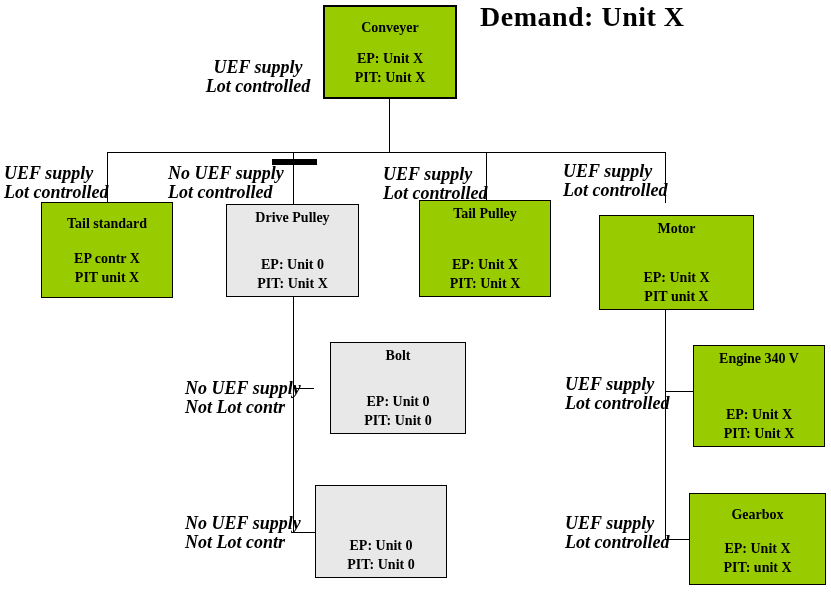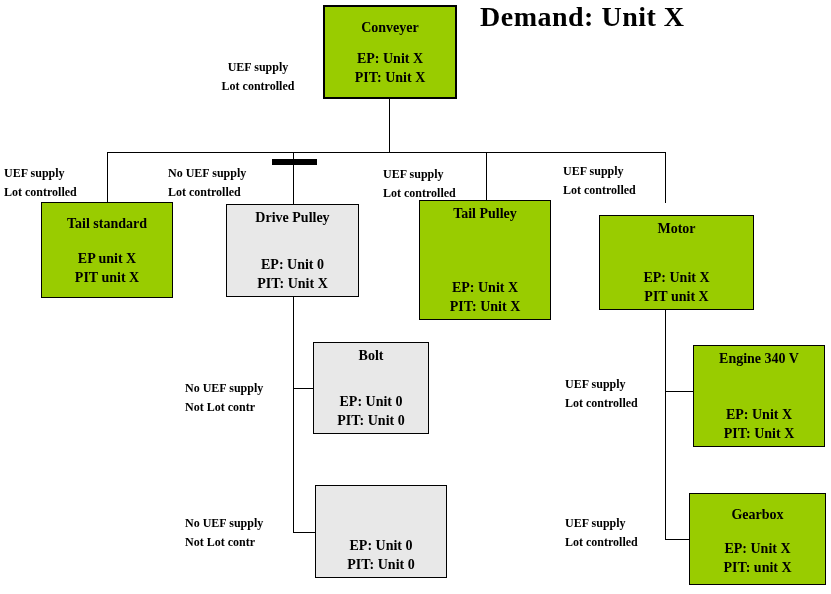--- a/index.html
+++ b/index.html
@@ -36,23 +36,24 @@
   .node-title { position: absolute; top: 3px; left: 0; right: 0; }
   .node-values { position: absolute; bottom: 3px; left: 0; right: 0; }
   .node.pad-mid .node-title { top: 11px; }
   .node.pad-mid .node-values { bottom: 10px; }
   .line {
     position: absolute;
     background: var(--line, #000000);
   }
   .edge-label {
     position: absolute;
-    font-size: 12px;
+    font-size: 18px;
     line-height: 19px;
     white-space: nowrap;
+    font-style: italic;
   }
   .edge-label.centered { text-align: center; width: 130px; }
 </style>
 </head>
 <body>
 
 <div class="diagram">
 
   <div class="page-title">Demand: Unit X</div>
 
@@ -75,50 +76,50 @@
     <div class="node-title">Conveyer</div>
     <div class="node-values">
       <div>EP: Unit X</div>
       <div>PIT: Unit X</div>
     </div>
   </div>
 
   <div class="node green pad-mid" style="left:41px;top:202px;width:132px;height:96px">
     <div class="node-title">Tail standard</div>
     <div class="node-values">
-      <div>EP unit X</div>
+      <div>EP contr X</div>
       <div>PIT unit X</div>
     </div>
   </div>
 
   <div class="node gray" style="left:226px;top:204px;width:133px;height:93px">
     <div class="node-title">Drive Pulley</div>
     <div class="node-values">
       <div>EP: Unit 0</div>
       <div>PIT: Unit X</div>
     </div>
   </div>
 
-  <div class="node green" style="left:419px;top:200px;width:132px;height:120px">
+  <div class="node green" style="left:419px;top:200px;width:132px;height:97px">
     <div class="node-title">Tail Pulley</div>
     <div class="node-values">
       <div>EP: Unit X</div>
       <div>PIT: Unit X</div>
     </div>
   </div>
 
   <div class="node green" style="left:599px;top:215px;width:155px;height:95px">
     <div class="node-title">Motor</div>
     <div class="node-values">
       <div>EP: Unit X</div>
       <div>PIT unit X</div>
     </div>
   </div>
 
-  <div class="node gray" style="left:313px;top:342px;width:116px;height:92px">
+  <div class="node gray" style="left:330px;top:342px;width:136px;height:92px">
     <div class="node-title">Bolt</div>
     <div class="node-values">
       <div>EP: Unit 0</div>
       <div>PIT: Unit 0</div>
     </div>
   </div>
 
   <div class="node gray" style="left:315px;top:485px;width:132px;height:93px">
     <div class="node-values">
       <div>EP: Unit 0</div>

